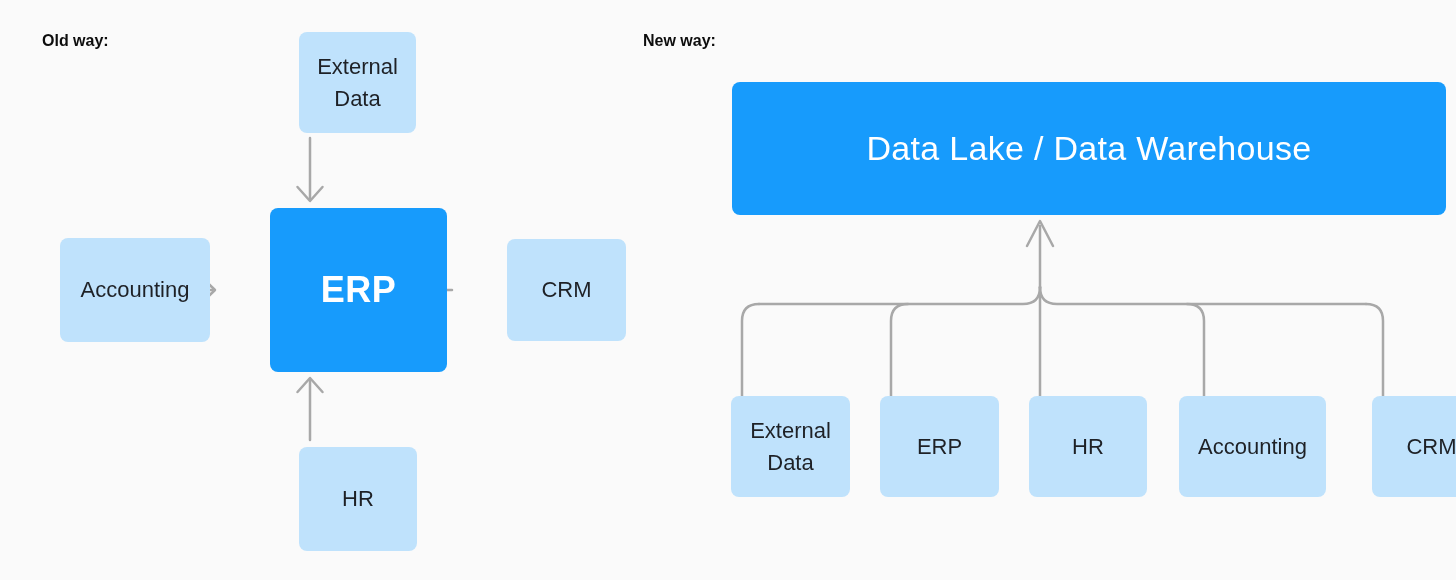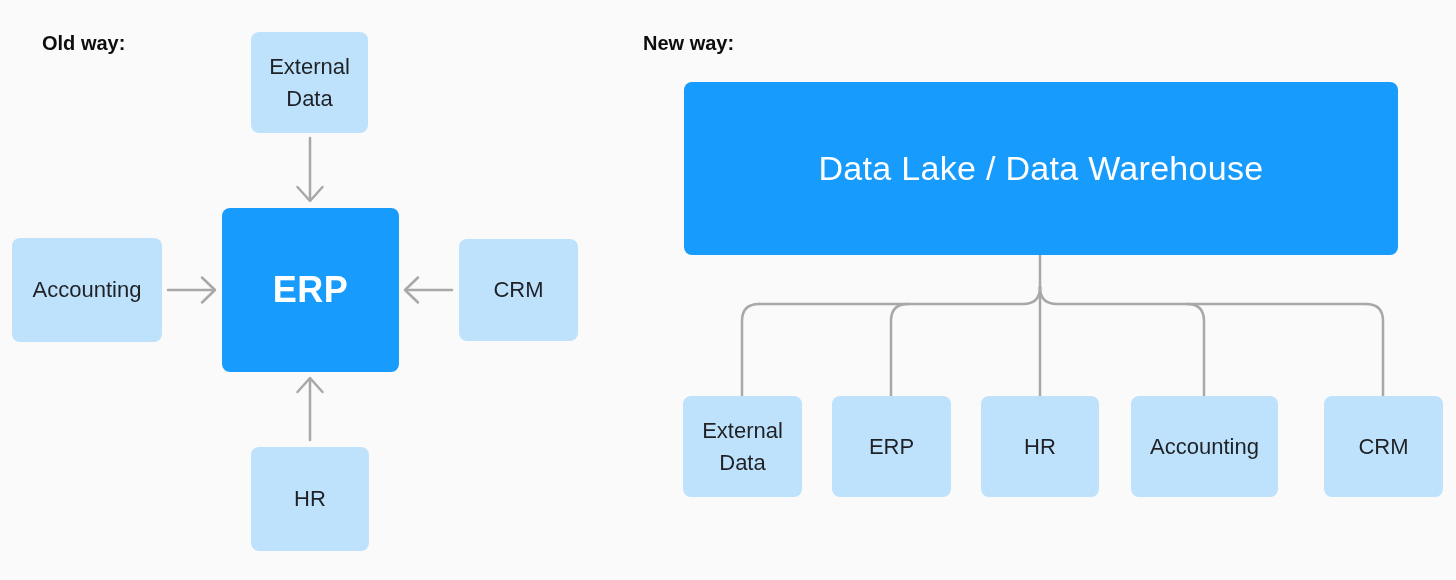--- a/index.html
+++ b/index.html
@@ -11,33 +11,34 @@
     font-family: "Liberation Sans", sans-serif;
     overflow: hidden;
   }
   .wires {
     position: absolute;
     left: 0; top: 0;
     width: 1456px; height: 580px;
   }
   .section-label {
     position: absolute;
-    font-size: 20px;
+    font-size: 16px;
     font-weight: 700;
     color: #0d0d0d;
     white-space: nowrap;
   }
   .node {
     position: absolute;
     display: flex;
     align-items: center;
     justify-content: center;
     text-align: center;
     border-radius: 8px;
     box-sizing: border-box;
+    margin-left: 48px;
   }
   .node.light {
     background: #bfe2fc;
     color: #1e2126;
     font-size: 22px;
     line-height: 1.45;
     padding: 4px 8px;
   }
   .node.primary {
     background: #179bfc;
@@ -114,21 +115,21 @@
   <div class="node light" style="left:459px; top:239px; width:119px; height:102px;">
     <span>CRM</span>
   </div>
 
   <div class="node light" style="left:251px; top:447px; width:118px; height:104px;">
     <span>HR</span>
   </div>
 
   <div class="section-label" style="left:643px; top:32px;text-align:right;">New way:</div>
 
-  <div class="node primary lake-center" style="left:684px; top:82px; width:714px; height:173px;">
+  <div class="node primary lake-center" style="left:684px; top:82px; width:714px; height:133px;">
     <span>Data Lake / Data Warehouse</span>
   </div>
 
   <div class="node light" style="left:683px; top:396px; width:119px; height:101px;">
     <span>External Data</span>
   </div>
 
   <div class="node light" style="left:832px; top:396px; width:119px; height:101px;">
     <span>ERP</span>
   </div>

